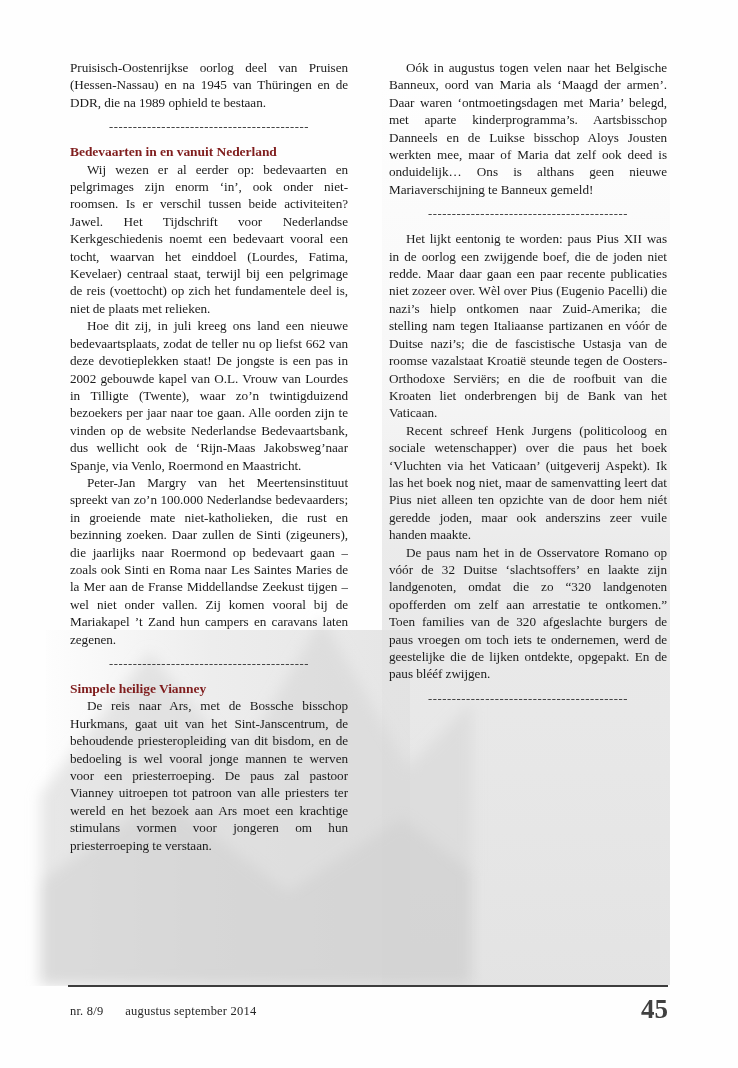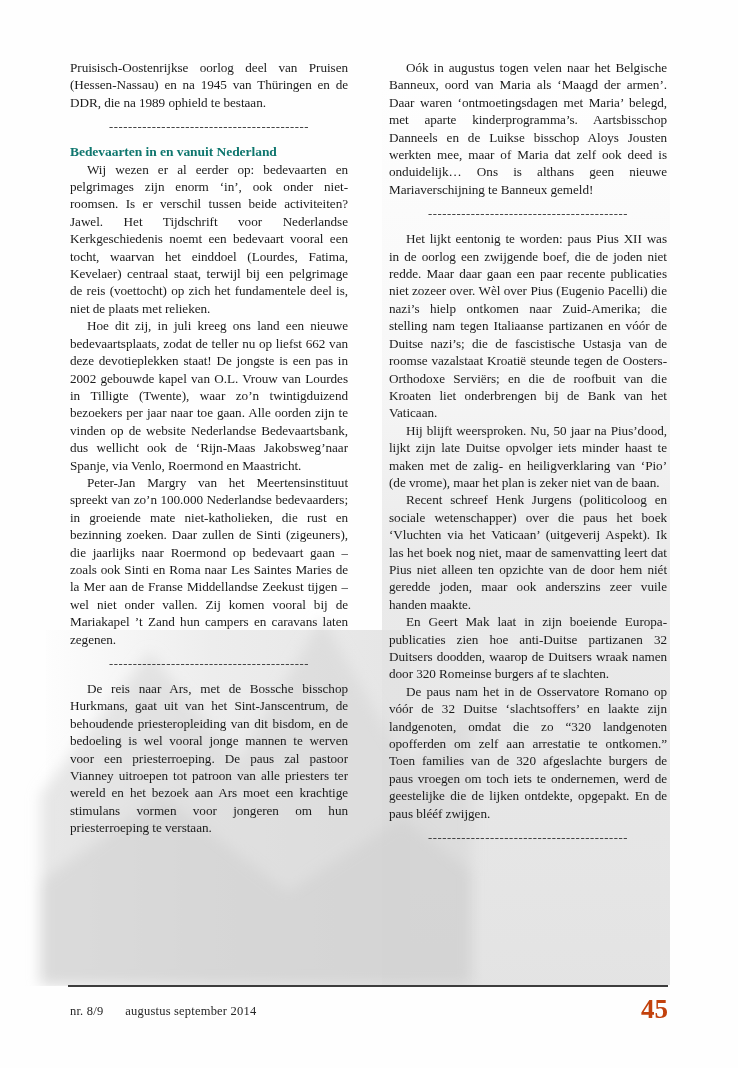--- a/index.html
+++ b/index.html
@@ -13,34 +13,34 @@
     position:absolute;top:59px;width:278px;height:916px;overflow:hidden;z-index:1;
     font-size:13.2px;line-height:17.4px;letter-spacing:-0.05px;
     text-align:justify;color:#1b1b1b;
   }
   .col-left{left:70px;}
   .col-right{left:389px;}
   .col p{margin:0;text-indent:17px;}
   .col p.noindent{text-indent:0;}
   .col h2{
     font-size:13.5px;line-height:17.4px;margin:0;font-weight:bold;
-    color:#0f766e;text-align:left;text-indent:0;
+    color:#7f1d1d;text-align:left;text-indent:0;
   }
   .sep{
     text-align:center;margin:8px 0;color:#3a3a3a;font-size:12.5px;line-height:16px;
     letter-spacing:0.6px;text-indent:0;white-space:nowrap;overflow:hidden;
   }
   .footer-rule{position:absolute;left:68px;top:985px;width:600px;height:2px;background:#3d3d3d;z-index:2;}
   .footer-meta{
     position:absolute;left:70px;top:1004px;z-index:2;
     font-size:12.5px;color:#262626;display:flex;gap:22px;letter-spacing:0.2px;
   }
   .page-number{
     position:absolute;top:994px;left:68px;width:600px;text-align:right;z-index:2;
-    font-size:27px;font-weight:bold;color:#c2410c;
+    font-size:27px;font-weight:bold;color:#404040;
   }
 </style>
 </head>
 <body>
 
 <div class="watermark">
   <svg width="738" height="1068" viewBox="0 0 738 1068" xmlns="http://www.w3.org/2000/svg">
     <defs>
       <linearGradient id="wg" x1="0" x2="0" y1="0" y2="1">
         <stop offset="0" stop-color="#e9e9e9" stop-opacity="0"></stop>
@@ -69,30 +69,29 @@
 </div>
 
 <div class="col col-left" id="col-left">
     <p class="noindent">Pruisisch-Oostenrijkse oorlog deel van Pruisen (Hessen-Nassau) en na 1945 van Thüringen en de DDR, die na 1989 ophield te bestaan.</p>
     <div class="sep">------------------------------------------</div>
     <h2>Bedevaarten in en vanuit Nederland</h2>
     <p>Wij wezen er al eerder op: bedevaarten en pelgrimages zijn enorm ‘in’, ook onder niet-roomsen. Is er verschil tussen beide activiteiten? Jawel. Het Tijdschrift voor Nederlandse Kerkgeschiedenis noemt een bedevaart vooral een tocht, waarvan het einddoel (Lourdes, Fatima, Kevelaer) centraal staat, terwijl bij een pelgrimage de reis (voettocht) op zich het fundamentele deel is, niet de plaats met relieken.</p>
     <p>Hoe dit zij, in juli kreeg ons land een nieuwe bedevaartsplaats, zodat de teller nu op liefst 662 van deze devotieplekken staat! De jongste is een pas in 2002 gebouwde kapel van O.L. Vrouw van Lourdes in Tilligte (Twente), waar zo’n twintigduizend bezoekers per jaar naar toe gaan. Alle oorden zijn te vinden op de website Nederlandse Bedevaartsbank, dus wellicht ook de ‘Rijn-Maas Jakobsweg’naar Spanje, via Venlo, Roermond en Maastricht.</p>
     <p>Peter-Jan Margry van het Meertensinstituut spreekt van zo’n 100.000 Nederlandse bedevaarders; in groeiende mate niet-katholieken, die rust en bezinning zoeken. Daar zullen de Sinti (zigeuners), die jaarlijks naar Roermond op bedevaart gaan – zoals ook Sinti en Roma naar Les Saintes Maries de la Mer aan de Franse Middellandse Zeekust tijgen – wel niet onder vallen. Zij komen vooral bij de Mariakapel ’t Zand hun campers en caravans laten zegenen.</p>
     <div class="sep">------------------------------------------</div>
+    <h2>Simpele heilige Vianney</h2>
     <p>De reis naar Ars, met de Bossche bisschop Hurkmans, gaat uit van het Sint-Janscentrum, de behoudende priesteropleiding van dit bisdom, en de bedoeling is wel vooral jonge mannen te werven voor een priesterroeping. De paus zal pastoor Vianney uitroepen tot patroon van alle priesters ter wereld en het bezoek aan Ars moet een krachtige stimulans vormen voor jongeren om hun priesterroeping te verstaan.</p>
   </div>
 
 <div class="col col-right" id="col-right">
     <p>Oók in augustus togen velen naar het Belgische Banneux, oord van Maria als ‘Maagd der armen’. Daar waren ‘ontmoetingsdagen met Maria’ belegd, met aparte kinderprogramma’s. Aartsbisschop Danneels en de Luikse bisschop Aloys Jousten werkten mee, maar of Maria dat zelf ook deed is onduidelijk… Ons is althans geen nieuwe Mariaverschijning te Banneux gemeld!</p>
     <div class="sep">------------------------------------------</div>
     <p>Het lijkt eentonig te worden: paus Pius XII was in de oorlog een zwijgende boef, die de joden niet redde. Maar daar gaan een paar recente publicaties niet zozeer over. Wèl over Pius (Eugenio Pacelli) die nazi’s hielp ontkomen naar Zuid-Amerika; die stelling nam tegen Italiaanse partizanen en vóór de Duitse nazi’s; die de fascistische Ustasja van de roomse vazalstaat Kroatië steunde tegen de Oosters-Orthodoxe Serviërs; en die de roofbuit van die Kroaten liet onderbrengen bij de Bank van het Vaticaan.</p>
-    <p>Hij blijft weersproken. Nu, 50 jaar na Pius’dood, lijkt zijn late Duitse opvolger iets minder haast te maken met de zalig- en heiligverklaring van ‘Pio’ (de vrome), maar het plan is zeker niet van de baan.</p>
     <p>Recent schreef Henk Jurgens (politicoloog en sociale wetenschapper) over die paus het boek ‘Vluchten via het Vaticaan’ (uitgeverij Aspekt). Ik las het boek nog niet, maar de samenvatting leert dat Pius niet alleen ten opzichte van de door hem niét geredde joden, maar ook anderszins zeer vuile handen maakte.</p>
-    <p>En Geert Mak laat in zijn boeiende Europa-publicaties zien hoe anti-Duitse partizanen 32 Duitsers doodden, waarop de Duitsers wraak namen door 320 Romeinse burgers af te slachten.</p>
     <p>De paus nam het in de Osservatore Romano op vóór de 32 Duitse ‘slachtsoffers’ en laakte zijn landgenoten, omdat die zo “320 landgenoten opofferden om zelf aan arrestatie te ontkomen.” Toen families van de 320 afgeslachte burgers de paus vroegen om toch iets te ondernemen, werd de geestelijke die de lijken ontdekte, opgepakt. En de paus blééf zwijgen.</p>
     <div class="sep">------------------------------------------</div>
   </div>
 
 <div class="footer-rule"></div>
 <div class="footer-meta">
   <span>nr. 8/9</span>
   <span>augustus september 2014</span>
 </div>
 <div class="page-number">45</div>

